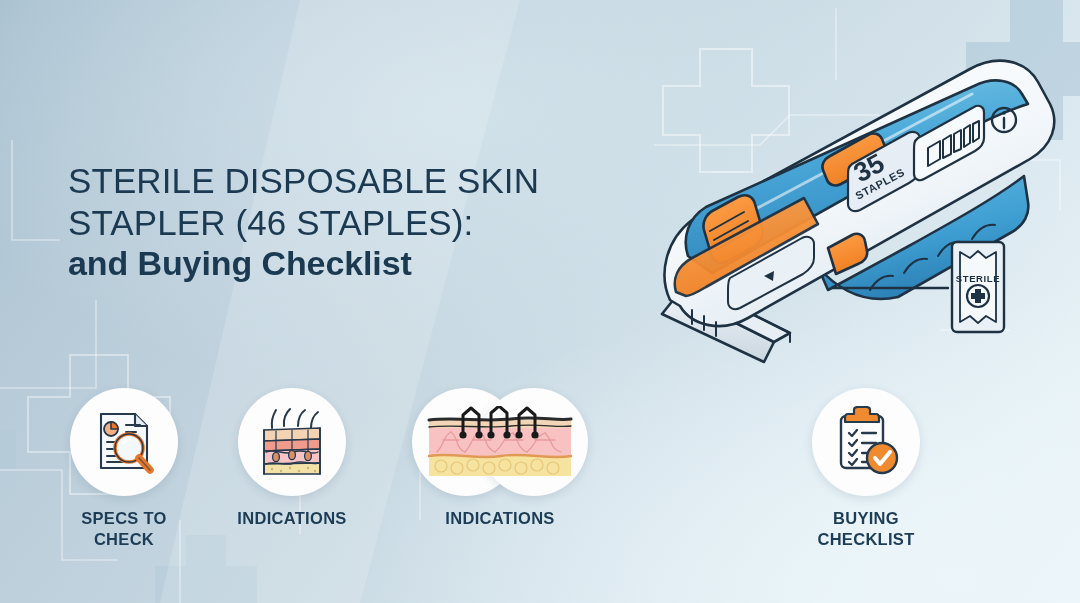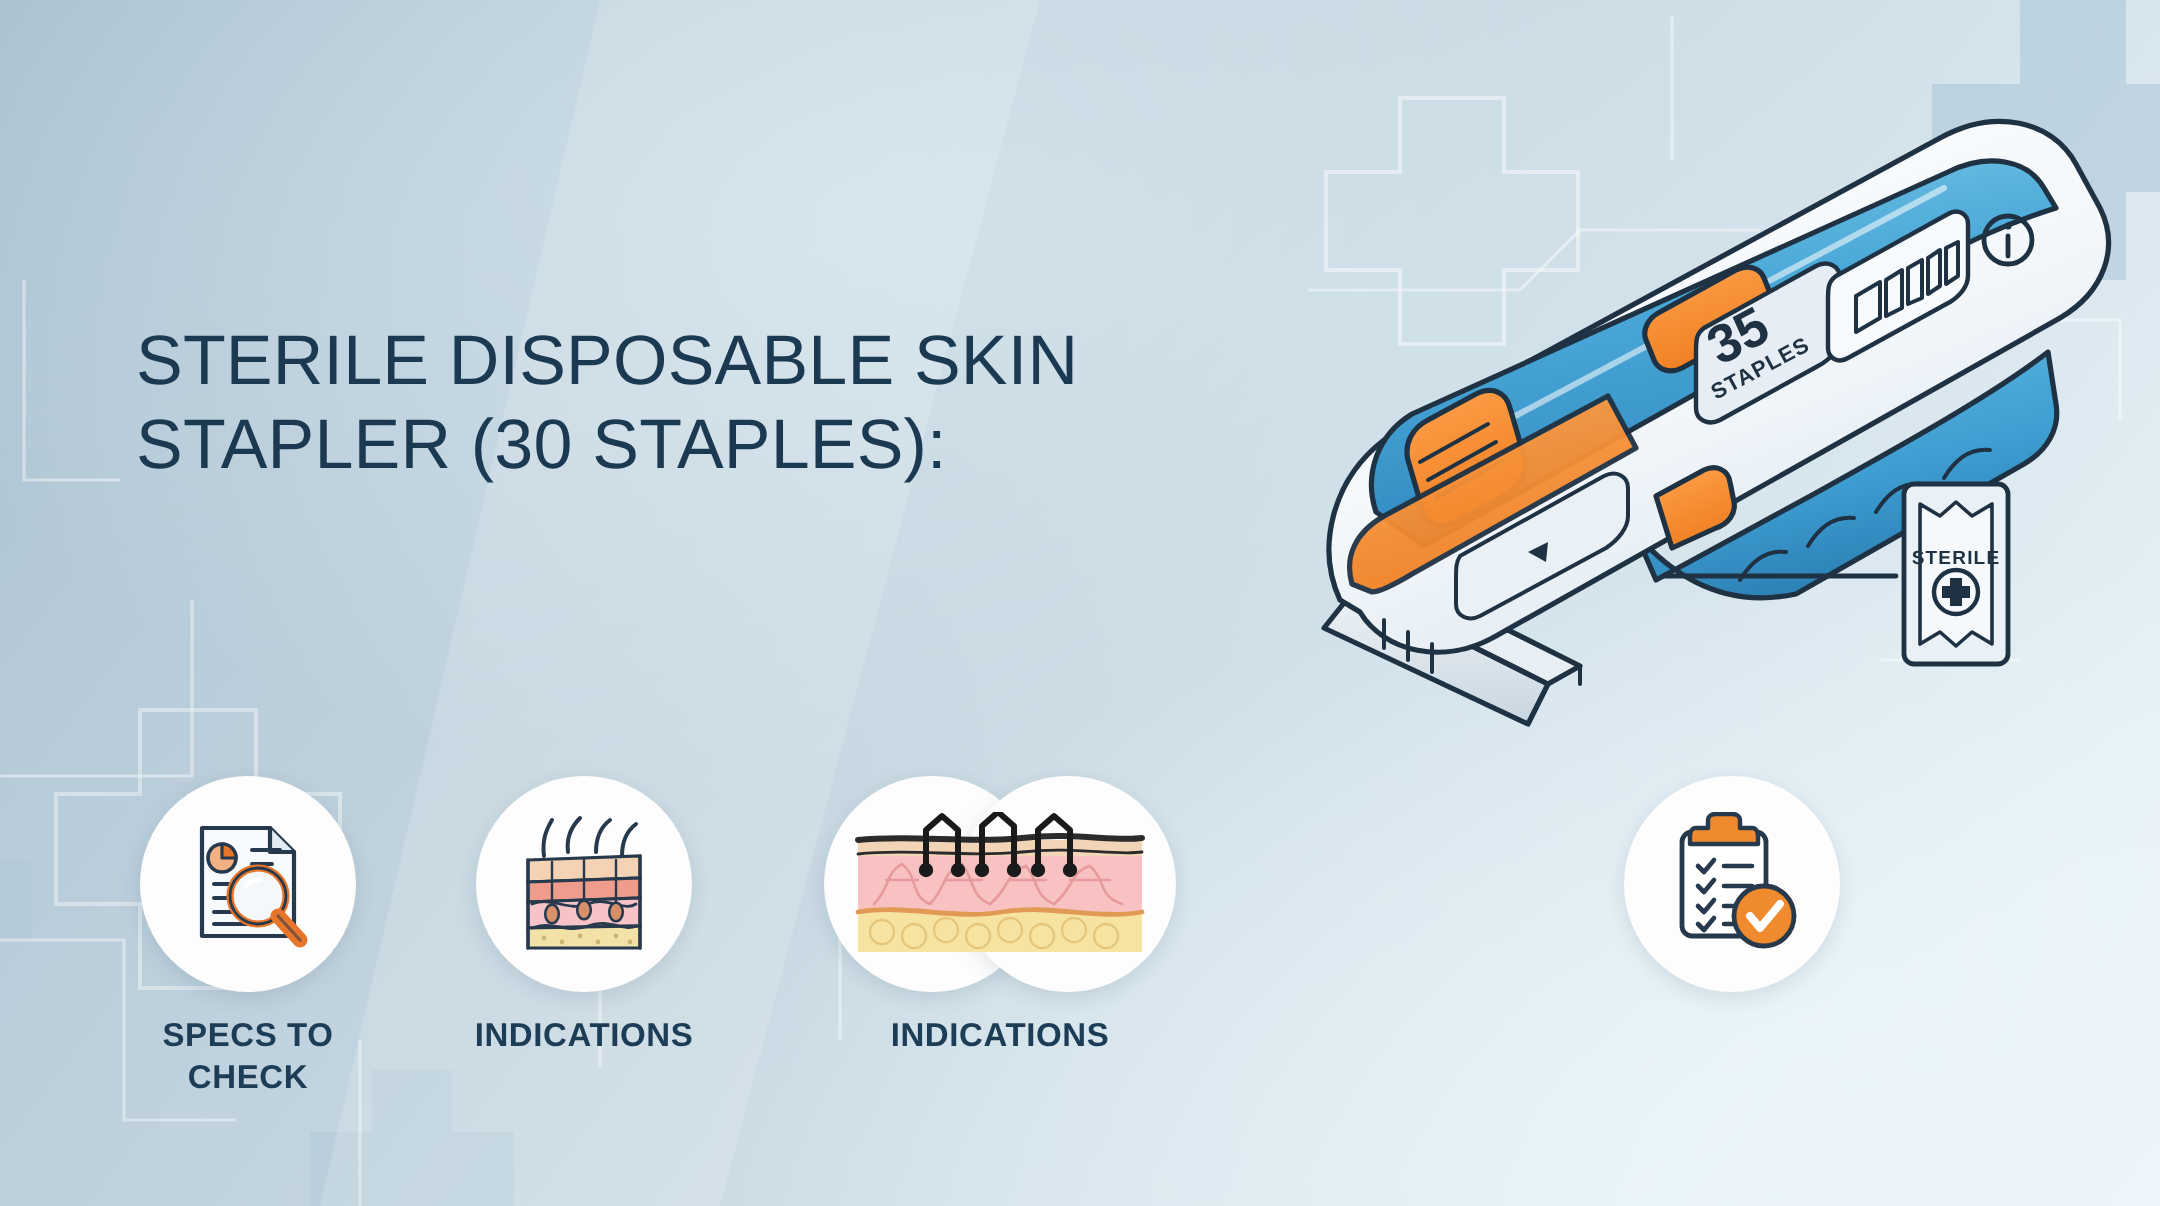--- a/index.html
+++ b/index.html
@@ -130,21 +130,22 @@
       </g>
 
       <g fill="rgba(255,255,255,0.16)">
         <path d="M300 0 L520 0 L360 603 L160 603 Z"></path>
       </g>
     </svg>
   </div>
 
   <div class="headline">
     <span class="l1">STERILE DISPOSABLE SKIN</span>
-    <span class="l2">STAPLER (30 STAPLES):</span>
+    <span class="l2">STAPLER (46 STAPLES):</span>
+    <span class="l4">and Buying Checklist</span>
   </div>
 
   <div class="device">
     <svg width="430" height="330" viewBox="0 0 430 330">
       <defs>
         <linearGradient id="bodyWhite" x1="0" y1="0" x2="0.6" y2="1">
           <stop offset="0%" stop-color="#ffffff"></stop>
           <stop offset="55%" stop-color="#f4f8fb"></stop>
           <stop offset="100%" stop-color="#dde8f0"></stop>
         </linearGradient>
@@ -458,16 +459,18 @@
               <path d="M19 56 L22 59 L27 53"></path>
               <path d="M32 56 L42 56"></path>
             </g>
           </g>
           <g>
             <circle cx="52" cy="52" r="15" fill="#ef8a2e" stroke="#27394c" stroke-width="2.4"></circle>
             <path d="M45 52 L50 58 L60 46" fill="none" stroke="#ffffff" stroke-width="4" stroke-linecap="round" stroke-linejoin="round"></path>
           </g>
         </svg>
       </div>
+      <div class="flabel">BUYING
+CHECKLIST</div>
     </div>
 
   </div>
 </div>
 
 </body></html>

